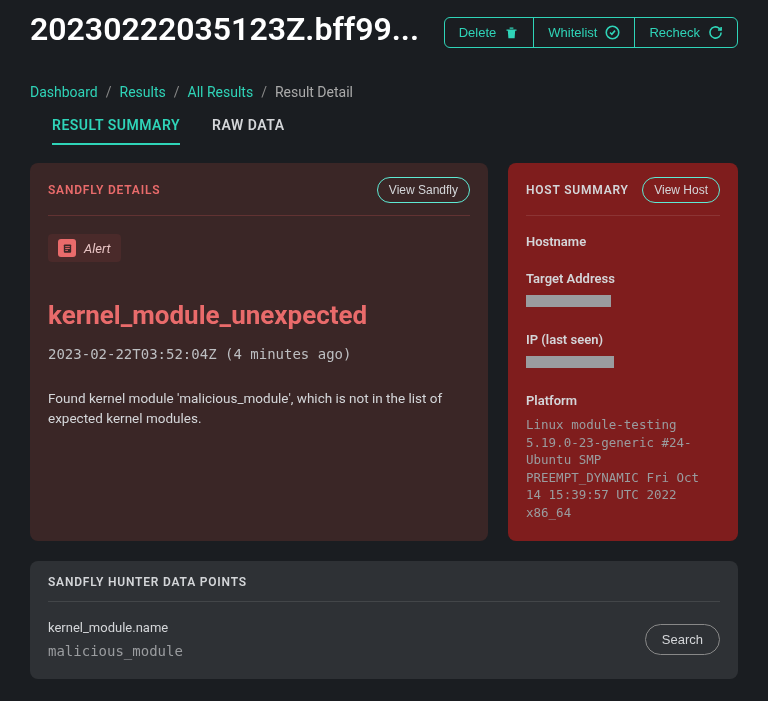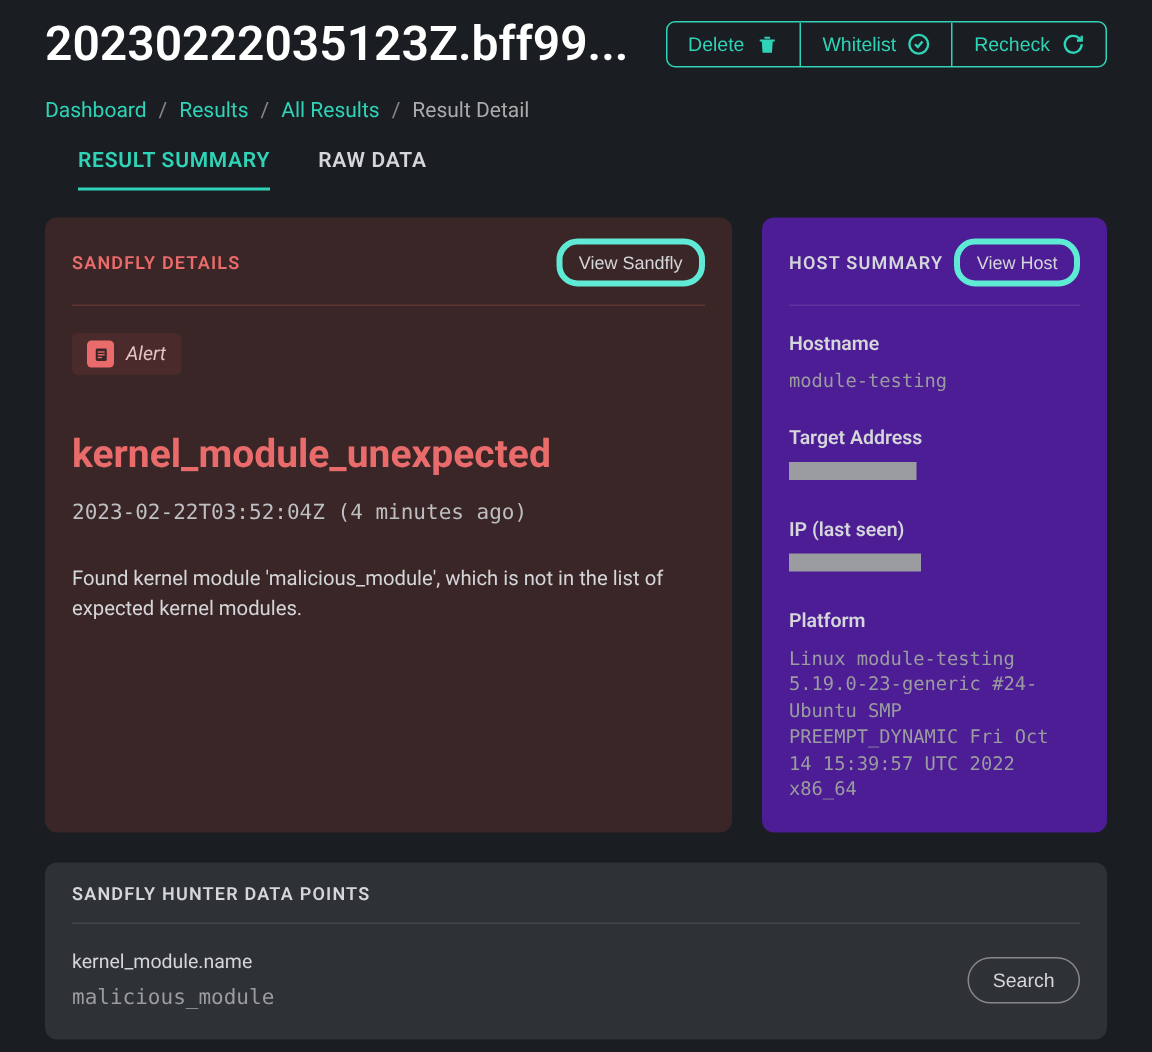--- a/index.html
+++ b/index.html
@@ -9,22 +9,22 @@
       font-family: -apple-system, BlinkMacSystemFont, "Segoe UI", Roboto, sans-serif;
       font-size: 14px;
       width: 768px;
       height: 701px;
       overflow: hidden;
     }
     .container { padding: 10px 30px 30px 30px; }
     .header-row {
       display: flex;
       justify-content: space-between;
-      align-items: center;
-      margin-bottom: 18px;
+      align-items: flex-end;
+      margin-bottom: 36px;
     }
     .title {
       font-size: 32px;
       font-weight: 600;
       color: #ffffff;
       white-space: nowrap;
       overflow: hidden;
       text-overflow: ellipsis;
       max-width: 400px;
     }
@@ -76,21 +76,21 @@
     .tab.active { color: #2fd4b8; border-bottom: 2px solid #2fd4b8; }
     .panels-row { display: flex; gap: 20px; margin-bottom: 20px; }
     .panel-left {
       flex: 1;
       background: #3a2626;
       border-radius: 8px;
       padding: 14px 18px 110px 18px;
     }
     .panel-right {
       width: 230px;
-      background: #4c1d95;
+      background: #7f1d1d;
       border-radius: 8px;
       padding: 14px 18px 20px 18px;
     }
     .panel-title-row {
       display: flex;
       justify-content: space-between;
       align-items: center;
       padding-bottom: 12px;
       border-bottom: 1px solid rgba(255,255,255,0.1);
       margin-bottom: 18px;
@@ -98,21 +98,21 @@
     .panel-left .panel-title-row { border-bottom: 1px solid rgba(255,100,100,0.2); }
     .panel-title {
       font-size: 12px;
       font-weight: 600;
       letter-spacing: 0.8px;
       color: #e96b6b;
     }
     .panel-right .panel-title { color: #d4d6d9; }
     .panel-btn {
       background: transparent;
-      border: 4px solid #5eead4;
+      border: 1px solid #5eead4;
       color: #d4d6d9;
       padding: 5px 11px;
       border-radius: 14px;
       font-size: 12px;
       cursor: pointer;
     }
     .alert-badge {
       display: inline-flex;
       align-items: center;
       gap: 8px;
@@ -266,21 +266,20 @@
       <div class="description">Found kernel module 'malicious_module', which is not in the list of expected kernel modules.</div>
     </div>
 
     <div class="panel-right">
       <div class="panel-title-row">
         <div class="panel-title">HOST SUMMARY</div>
         <button class="panel-btn">View Host</button>
       </div>
       <div class="host-field">
         <div class="host-field-label">Hostname</div>
-        <div class="host-field-value">module-testing</div>
       </div>
       <div class="host-field">
         <div class="host-field-label">Target Address</div>
         <div><span class="redact-bar" style="width:85px"></span></div>
       </div>
       <div class="host-field">
         <div class="host-field-label">IP (last seen)</div>
         <div><span class="redact-bar" style="width:88px"></span></div>
       </div>
       <div class="host-field" style="margin-bottom:0">

